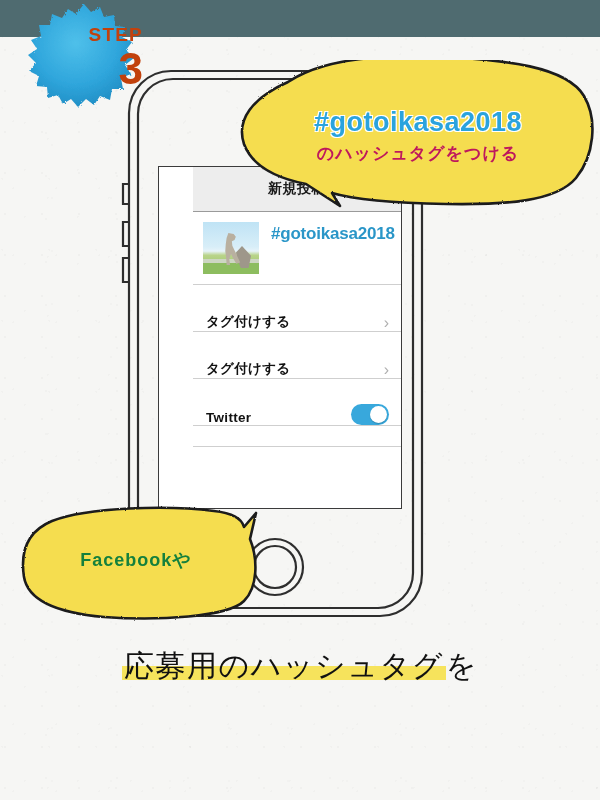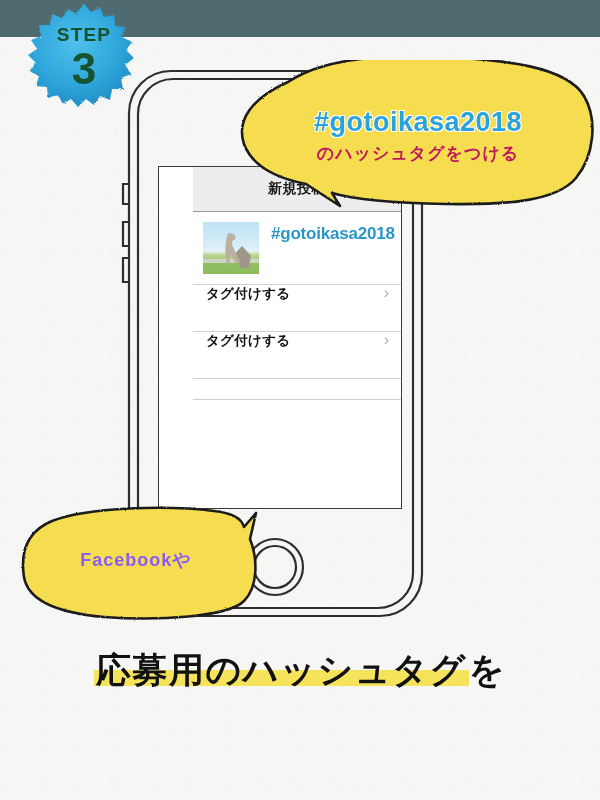--- a/index.html
+++ b/index.html
@@ -27,22 +27,22 @@
     position:absolute;left:0;top:0;width:600px;height:37px;
     background:#4f6b70;z-index:2;
   }
   
   .step-badge{
     position:absolute;left:25px;top:2px;width:118px;height:112px;z-index:6;
   }
   .step-badge svg{display:block;}
   .step-txt{
     position:absolute;left:0;top:0;width:118px;height:112px;
-    display:flex;flex-direction:column;align-items:center;justify-content:center;
-    color:#14532d;line-height:1;pointer-events:none;
+    display:flex;flex-direction:column;align-items:flex-end;justify-content:center;
+    color:#c2410c;line-height:1;pointer-events:none;
   }
   .step-word{font-size:19px;font-weight:bold;letter-spacing:1.2px;margin-bottom:2px;}
   .step-num{font-size:44px;font-weight:bold;letter-spacing:0;margin-top:1px;}
 
   
   .phone-wrap{position:absolute;left:118px;top:62px;width:320px;height:565px;z-index:3;}
   .phone-wrap svg{display:block;position:absolute;left:0;top:0;}
 
   
   .screen{
@@ -74,21 +74,21 @@
     position:absolute;left:33px;bottom:6px;width:15px;height:22px;background:#9e978a;
     clip-path:polygon(0% 30%,40% 0%,100% 44%,84% 100%,32% 100%,10% 62%);
   }
   .thumb .ground{position:absolute;left:0;bottom:0;width:100%;height:11px;background:#8dbd5f;}
   .thumb .horizon{position:absolute;left:0;bottom:11px;width:100%;height:4px;background:#cdd6c2;}
   .caption-text{padding-left:12px;line-height:1.22;padding-top:2px;}
   .caption-text div{
     color:#2a96c8;font-size:17px;font-weight:bold;letter-spacing:-.2px;white-space:nowrap;
   }
   .list-row{
-    height:47px;display:flex;align-items:flex-start;justify-content:space-between;
+    height:47px;display:flex;align-items:flex-end;justify-content:space-between;
     padding:0 12px 0 13px;border-bottom:1px solid #cfcfcf;box-sizing:border-box;
   }
   .list-label{font-size:13.5px;color:#111;font-weight:bold;letter-spacing:.3px;}
   .chev{color:#b0b0b0;font-size:16px;font-weight:normal;line-height:1;}
   .toggle{
     width:38px;height:21px;border-radius:11px;background:#38a8dc;position:relative;flex:0 0 38px;
   }
   .toggle .knob{
     position:absolute;right:2px;top:2px;width:17px;height:17px;border-radius:50%;
     background:#fff;box-shadow:0 1px 1px rgba(0,0,0,.18);
@@ -109,27 +109,27 @@
          text-shadow:1px 1px 0 #fff,-1px 1px 0 #fff,1px -1px 0 #fff,-1px -1px 0 #fff;line-height:1.25;}
   .bt-l3{color:#be185d;font-size:17px;font-weight:bold;letter-spacing:1px;margin-top:4px;}
 
   .bubble-bottom{position:absolute;left:18px;top:505px;width:252px;height:120px;z-index:7;}
   .bubble-bottom svg{display:block;}
   .bubble-bottom-text{
     position:absolute;left:0;top:0;width:236px;height:112px;
     display:flex;flex-direction:column;align-items:center;justify-content:center;
     pointer-events:none;
   }
-  .bb-l{color:#8b5cf6;font-size:18px;font-weight:bold;letter-spacing:1px;line-height:1.55;}
+  .bb-l{color:#15803d;font-size:18px;font-weight:bold;letter-spacing:1px;line-height:1.55;}
 
   
   .bottom-caption{
     position:absolute;left:0;top:645px;width:600px;z-index:5;text-align:center;
   }
-  .bc-line{font-size:35px;font-weight:bold;color:#111;letter-spacing:1.5px;line-height:1.42;}
+  .bc-line{font-size:30px;font-weight:normal;color:#111;letter-spacing:1.5px;line-height:1.42;}
   .hl{
     background:linear-gradient(transparent 52%, #f6e35c 52%, #f6e35c 93%, transparent 93%);
     padding:0 2px;
   }
 </style>
 </head>
 <body>
 
 <div class="top-band"></div>
 
@@ -198,20 +198,26 @@
     <span class="list-label">タグ付けする</span>
     <span class="chev">›</span>
   </div>
 
   <div class="list-row">
     <span class="list-label">タグ付けする</span>
     <span class="chev">›</span>
   </div>
 
 
+  <div class="list-row">
+    <span class="list-label">Twitter</span>
+    <span class="toggle">
+      <span class="knob"></span>
+    </span>
+  </div>
 
   <div class="list-filler"></div>
 </div>
 
 <div class="bubble-top">
   <svg width="364" height="148" viewBox="0 0 364 148">
     <defs>
       <filter id="rough2">
           <feTurbulence type="fractalNoise" baseFrequency="0.8" numOctaves="2" result="n2"></feTurbulence>
           <feDisplacementMap in="SourceGraphic" in2="n2" scale="2"></feDisplacementMap>

